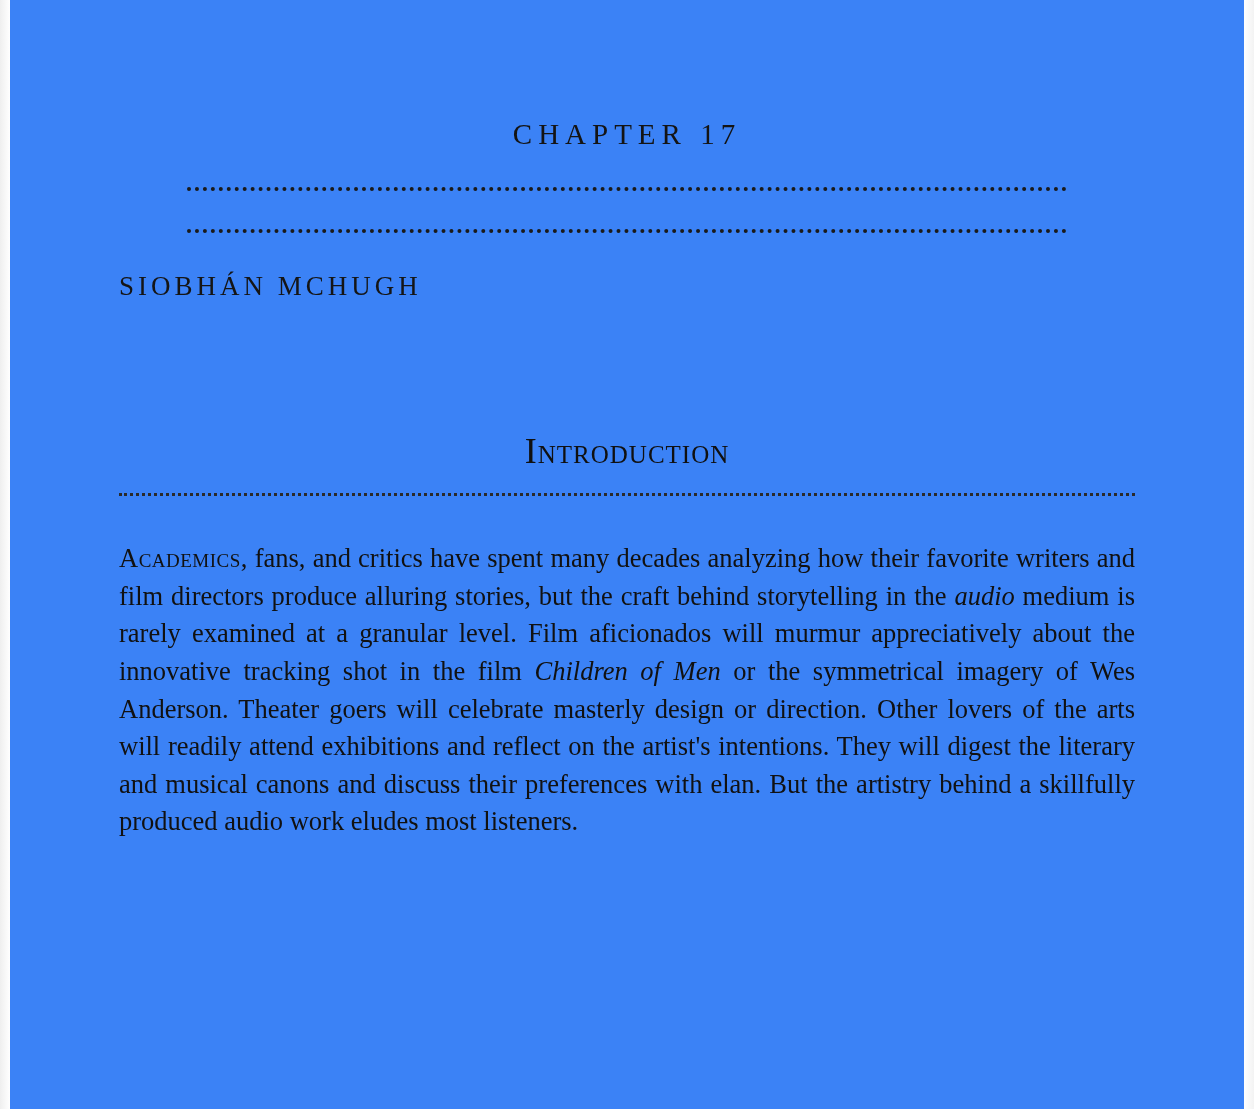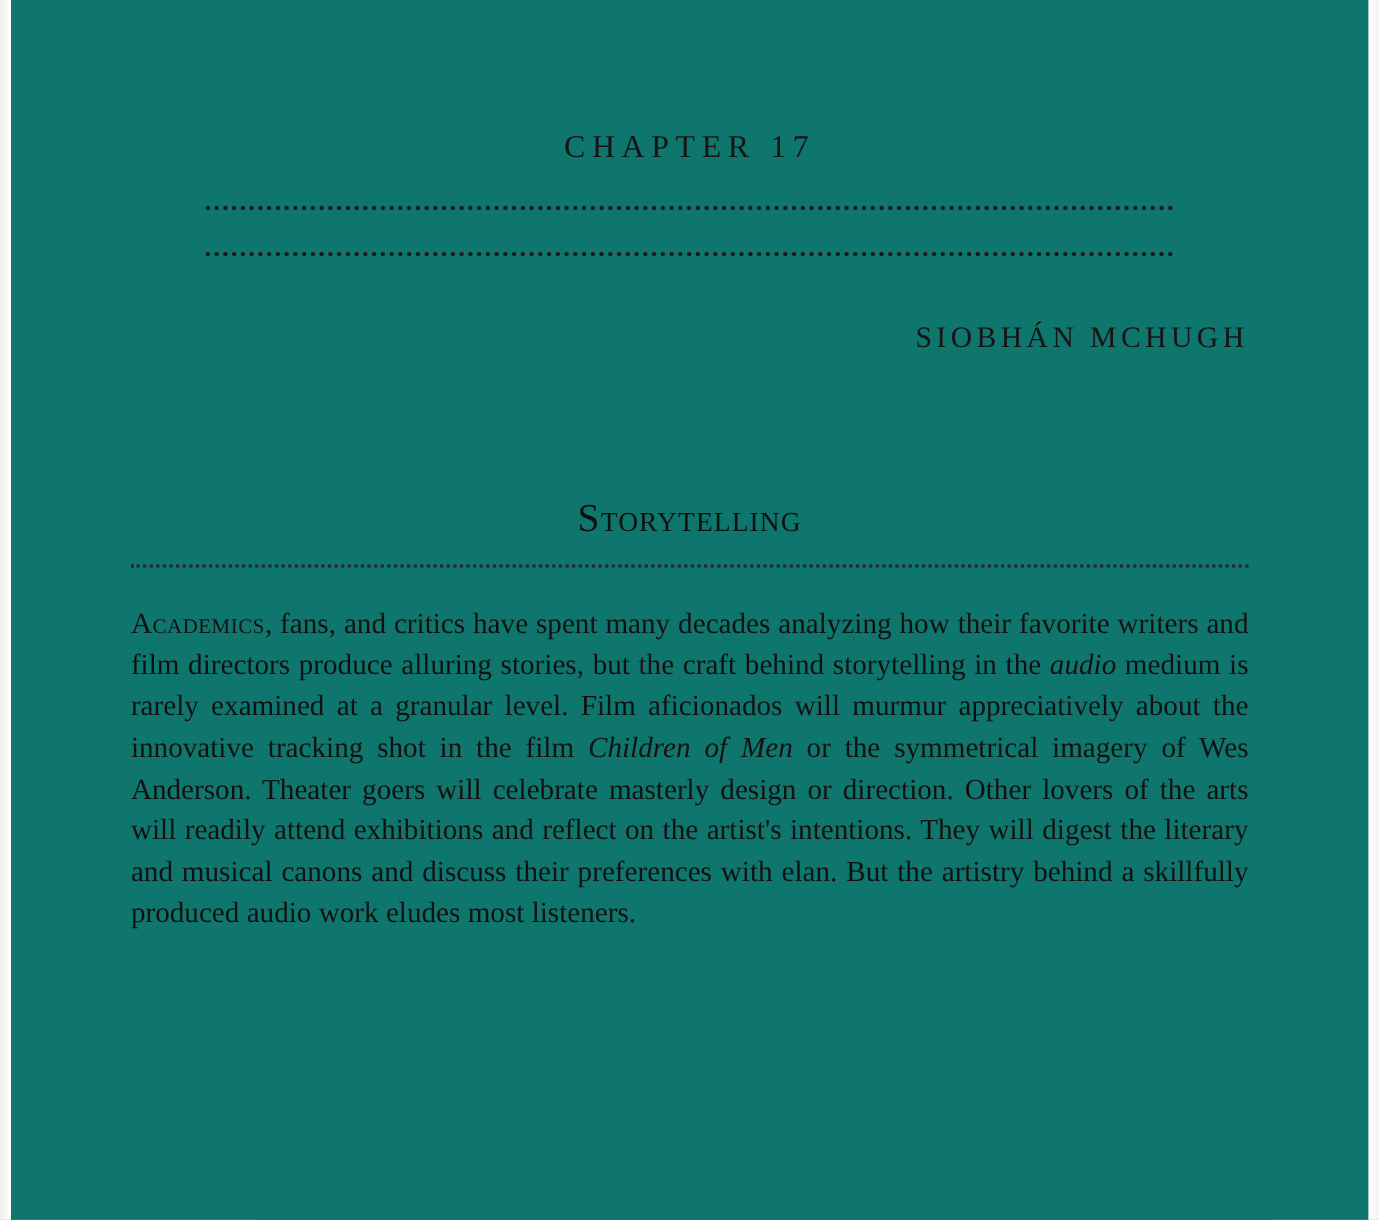--- a/index.html
+++ b/index.html
@@ -12,21 +12,21 @@
     height: 1109px;
     font-family: "Liberation Serif", serif;
     color: #111111;
     overflow: hidden;
   }
 
   .page {
     position: relative;
     width: 1254px;
     height: 1109px;
-    background: #0f766e;
+    background: #3b82f6;
     box-sizing: border-box;
   }
 
   
   .page::before {
     content: "";
     position: absolute;
     left: 0; top: 0; bottom: 0;
     width: 10px;
     background: linear-gradient(to right, #efefef, #ffffff);
@@ -74,22 +74,22 @@
     text-align: center;
     font-size: 45px;
     letter-spacing: 9px;
     font-weight: bold;
     line-height: 1.68;
     color: #0e0e0e;
     text-transform: uppercase;
   }
 
   .author {
-    margin-top: 58px;
-    text-align: right;
+    margin-top: 38px;
+    text-align: left;
     font-size: 27px;
     letter-spacing: 4px;
     text-transform: uppercase;
     color: #151515;
   }
 
   .section-heading {
     margin-top: 128px;
     text-align: center;
     font-size: 36px;
@@ -99,21 +99,21 @@
   }
 
   .rule-dotted.section {
     margin-top: 18px;
     width: 1016px;
     height: 3px;
     border-bottom: 3px dotted #2a2a2a;
   }
 
   .body-text {
-    margin-top: 32px;
+    margin-top: 44px;
     font-size: 26.5px;
     line-height: 1.42;
     text-align: justify;
     color: #111111;
     hyphens: manual;
   }
 
   .body-text .lead {
     font-variant: small-caps;
     letter-spacing: 0.5px;
@@ -133,21 +133,21 @@
 
     <div class="rule-dotted top"></div>
 
     <div class="chapter-title">
     </div>
 
     <div class="rule-dotted bottom"></div>
 
     <div class="author">Siobhán McHugh</div>
 
-    <div class="section-heading">Storytelling</div>
+    <div class="section-heading">Introduction</div>
 
     <div class="rule-dotted section"></div>
 
     <p class="body-text">
       <span class="lead">Academics</span><span>, fans, and critics have spent many decades analyzing how their favorite writers and film directors produce alluring stories, but the craft behind storytelling in the </span><i>audio</i><span> medium is rarely examined at a granular level. Film aficionados will murmur appreciatively about the innovative tracking shot in the film </span><i>Children of Men</i><span> or the symmetrical imagery of Wes Anderson. Theater goers will celebrate masterly design or direction. Other lovers of the arts will readily attend exhibitions and reflect on the artist's intentions. They will digest the literary and musical canons and discuss their preferences with elan. But the artistry behind a skillfully produced audio work eludes most listeners.</span>
     </p>
 
   </div>
 </div>
 

